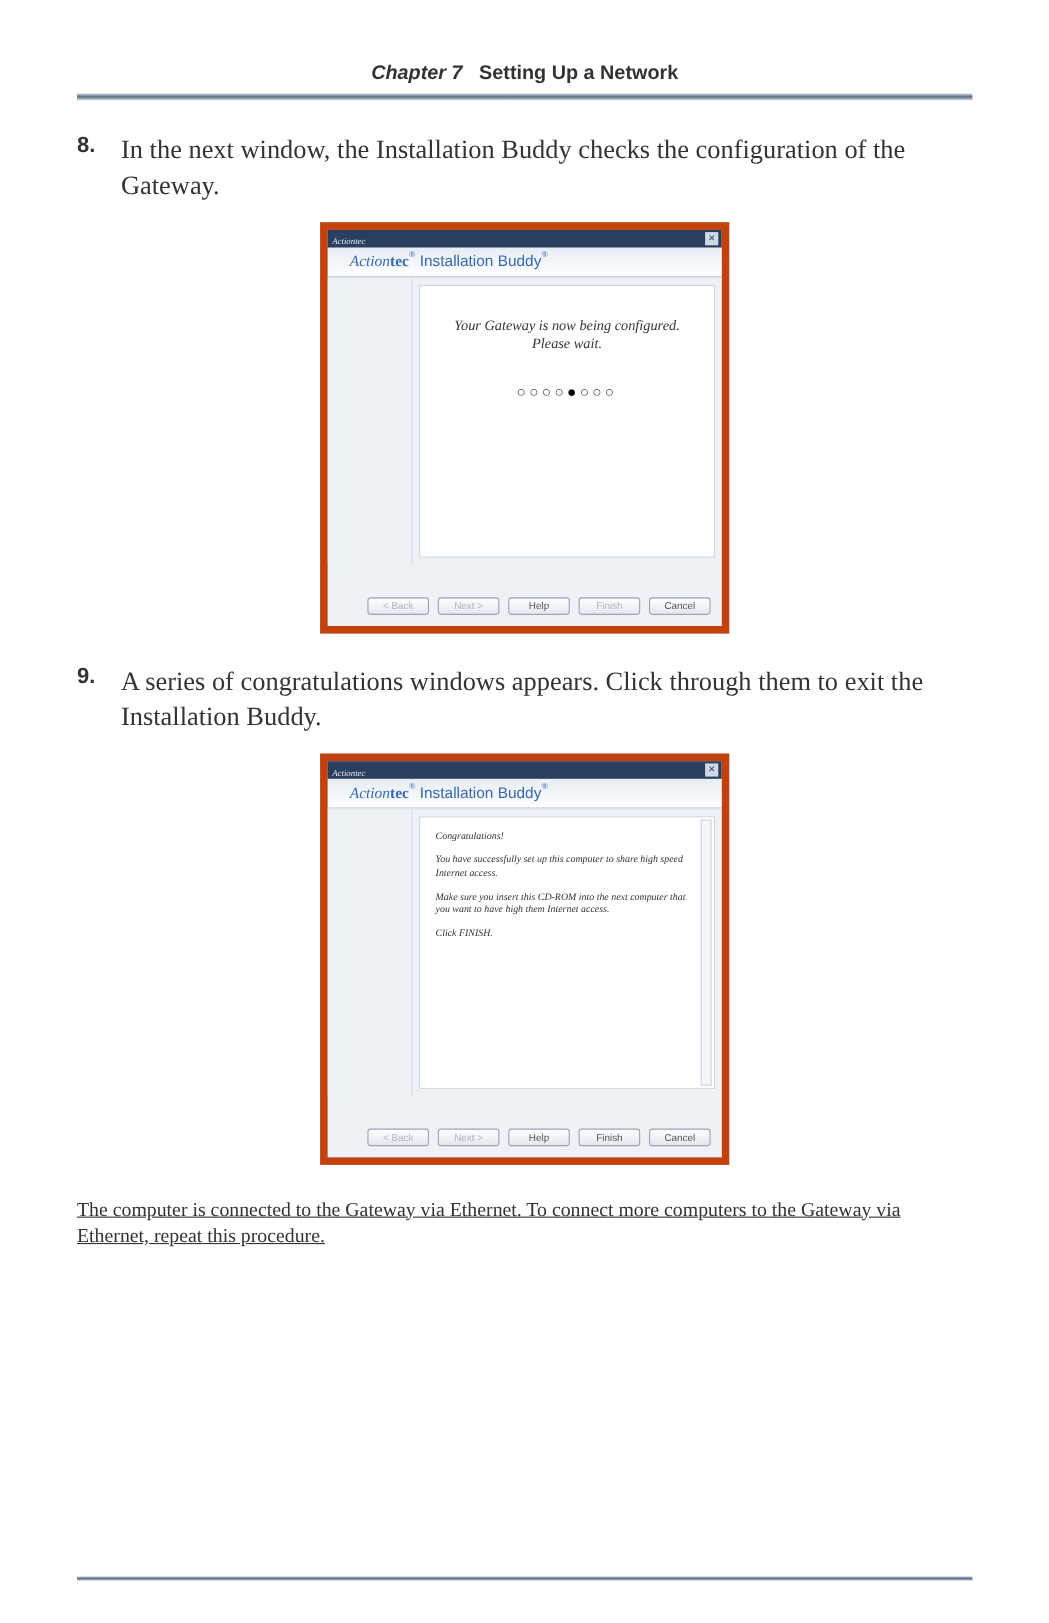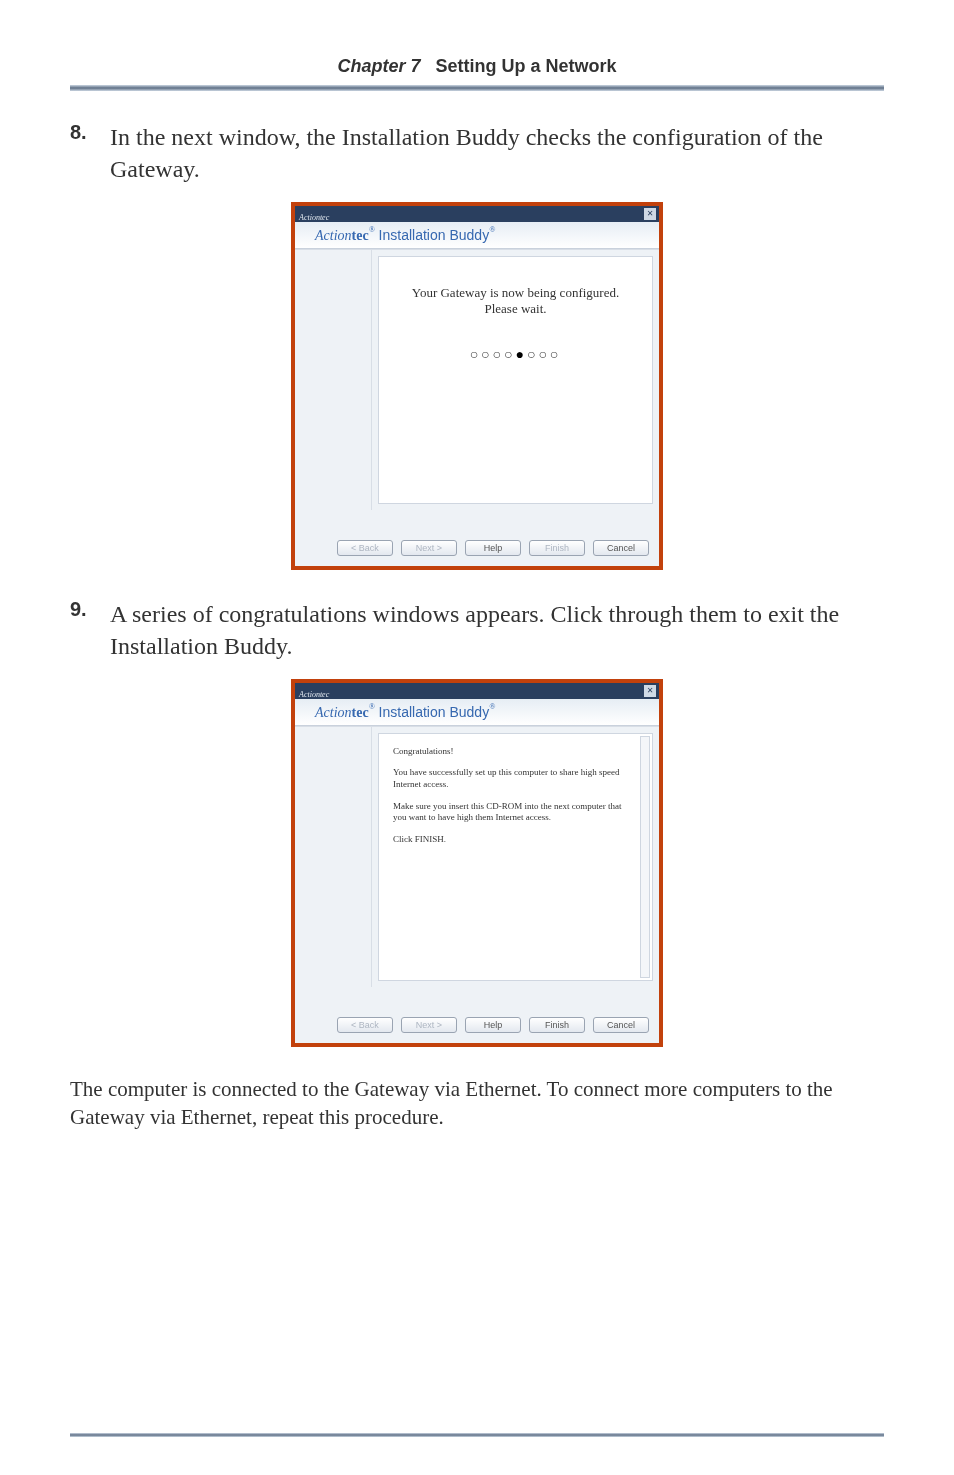--- a/index.html
+++ b/index.html
@@ -46,32 +46,33 @@
     font-family: Arial, Helvetica, sans-serif;
     font-weight: bold;
     font-size: 20px;
   }
   .step-text {
     flex: 1;
     font-size: 24px;
     line-height: 1.35;
   }
   .closing-text {
-    font-size: 21px;
+    font-size: 18px;
     line-height: 1.35;
     margin-top: 18px;
+    text-decoration: underline;
   }
   .dialog-wrap {
     display: flex;
     justify-content: center;
     margin: 16px 0 28px 0;
   }
   .dialog {
     width: 372px;
-    border: 4px solid #c2410c;
+    border: 7px solid #c2410c;
     background: #f0f3f6;
     box-sizing: border-box;
   }
   .titlebar {
     height: 16px;
     background: #2a3f5f;
     position: relative;
   }
   .titlebar .label {
     color: #dfe6ee;
@@ -119,20 +120,21 @@
     font-size: 8px;
     vertical-align: super;
     position: relative;
     top: -2px;
   }
   .dialog-body {
     display: flex;
     min-height: 260px;
     background: #eef2f6;
     border-top: 1px solid #d8dee6;
+    font-style: italic;
   }
   .side-col {
     width: 76px;
     background: #eef2f6;
     border-right: 1px solid #d8dee6;
   }
   .main-panel {
     flex: 1;
     background: #ffffff;
     margin: 6px;

